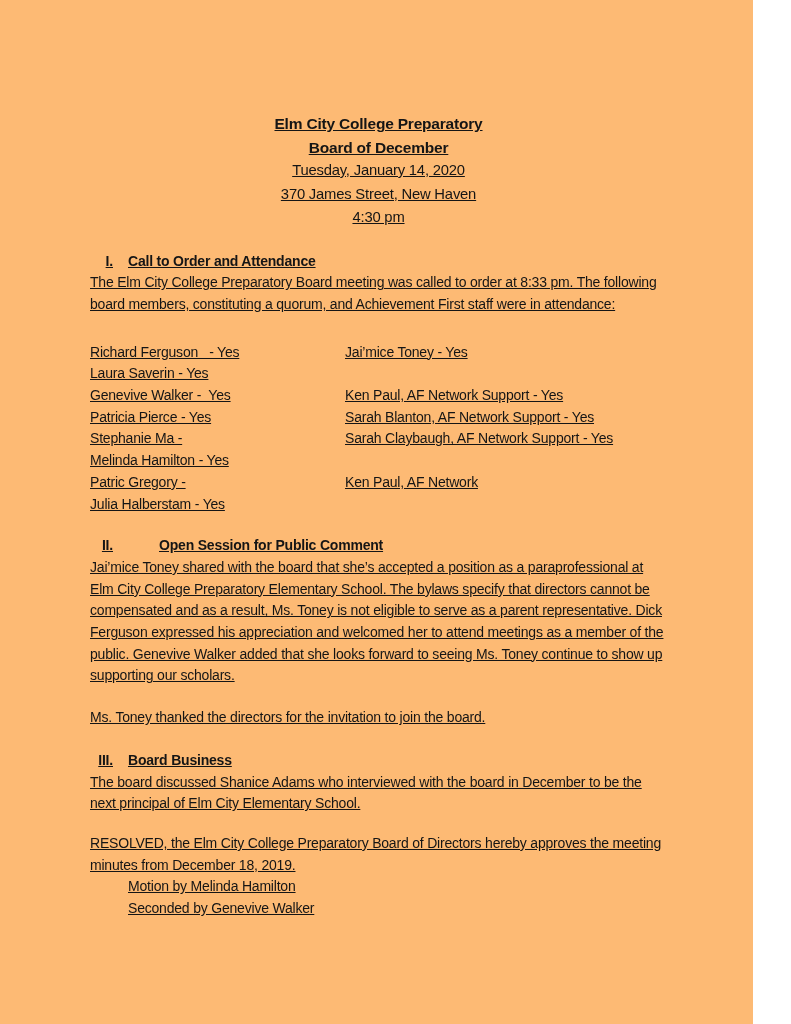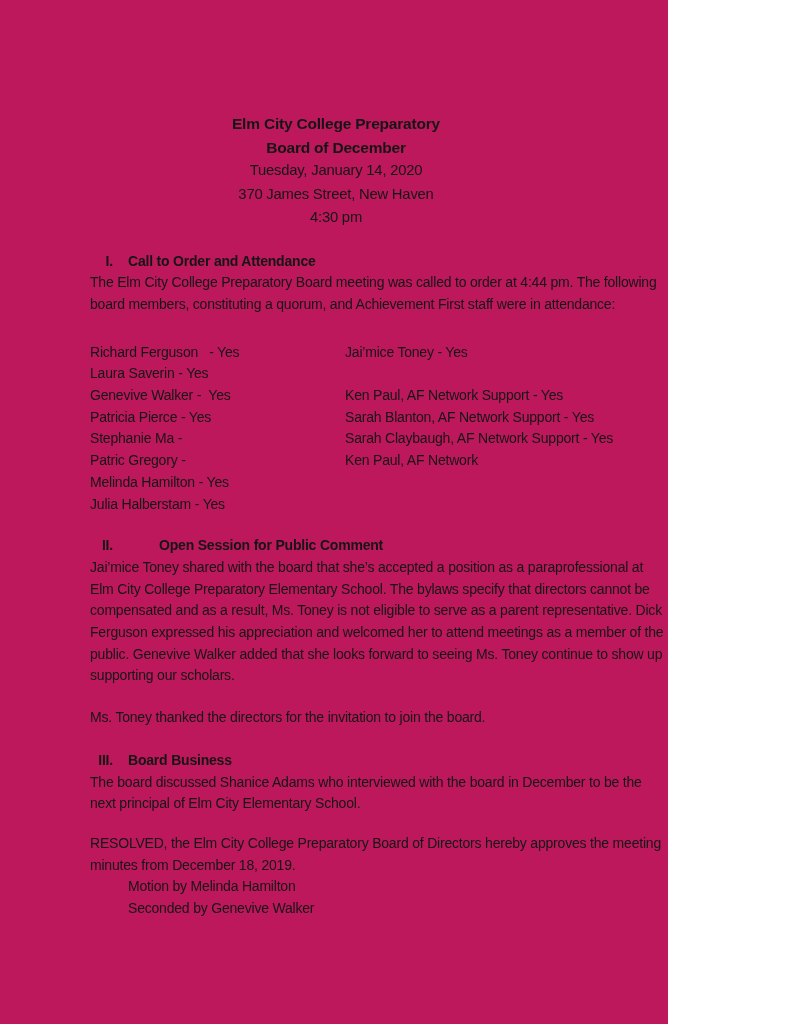--- a/index.html
+++ b/index.html
@@ -5,24 +5,25 @@
   * { margin: 0; padding: 0; box-sizing: border-box; }
   html, body { background: #ffffff; }
   body {
     width: 791px;
     height: 1024px;
     overflow: hidden;
     font-family: "Liberation Sans", sans-serif;
     color: #151515;
   }
   .page {
-    width: 668px;
+    width: 753px;
     height: 1024px;
-    background: #be185d;
+    background: #fdba74;
     padding: 112px 86px 0 90px;
+    text-decoration: underline;
   }
 
   
   .doc-header {
     text-align: center;
     font-size: 14.8px;
     line-height: 23.5px;
     letter-spacing: -0.2px;
   }
   .h-bold { font-weight: 700; font-size: 15.5px; }
@@ -73,21 +74,21 @@
     <div>370 James Street, New Haven</div>
     <div>4:30 pm</div>
   </header>
 
   <section>
     <div class="sec-heading gap-sec1">
       <span class="sec-numeral">I.</span>
       <span class="sec-title">Call to Order and Attendance</span>
     </div>
     <div class="para">
-        <div class="line">The Elm City College Preparatory Board meeting was called to order at 4:44 pm. The following</div>
+        <div class="line">The Elm City College Preparatory Board meeting was called to order at 8:33 pm. The following</div>
         <div class="line">board members, constituting a quorum, and Achievement First staff were in attendance:</div>
       </div>
   </section>
 
   <div class="attendance gap-att">
       <div class="att-row">
         <div class="att-cell att-left">Richard Ferguson   - Yes</div>
         <div class="att-cell att-right">Jai’mice Toney - Yes</div>
       </div>
       <div class="att-row">
@@ -100,26 +101,26 @@
       </div>
       <div class="att-row">
         <div class="att-cell att-left">Patricia Pierce - Yes</div>
         <div class="att-cell att-right">Sarah Blanton, AF Network Support - Yes</div>
       </div>
       <div class="att-row">
         <div class="att-cell att-left">Stephanie Ma -</div>
         <div class="att-cell att-right">Sarah Claybaugh, AF Network Support - Yes</div>
       </div>
       <div class="att-row">
+        <div class="att-cell att-left">Melinda Hamilton - Yes</div>
+        <div class="att-cell att-right"></div>
+      </div>
+      <div class="att-row">
         <div class="att-cell att-left">Patric Gregory -</div>
         <div class="att-cell att-right">Ken Paul, AF Network</div>
-      </div>
-      <div class="att-row">
-        <div class="att-cell att-left">Melinda Hamilton - Yes</div>
-        <div class="att-cell att-right"></div>
       </div>
       <div class="att-row">
         <div class="att-cell att-left">Julia Halberstam - Yes</div>
         <div class="att-cell att-right"></div>
       </div>
     </div>
 
   <section>
     <div class="sec-heading gap-sec2">
       <span class="sec-numeral">II.</span>

